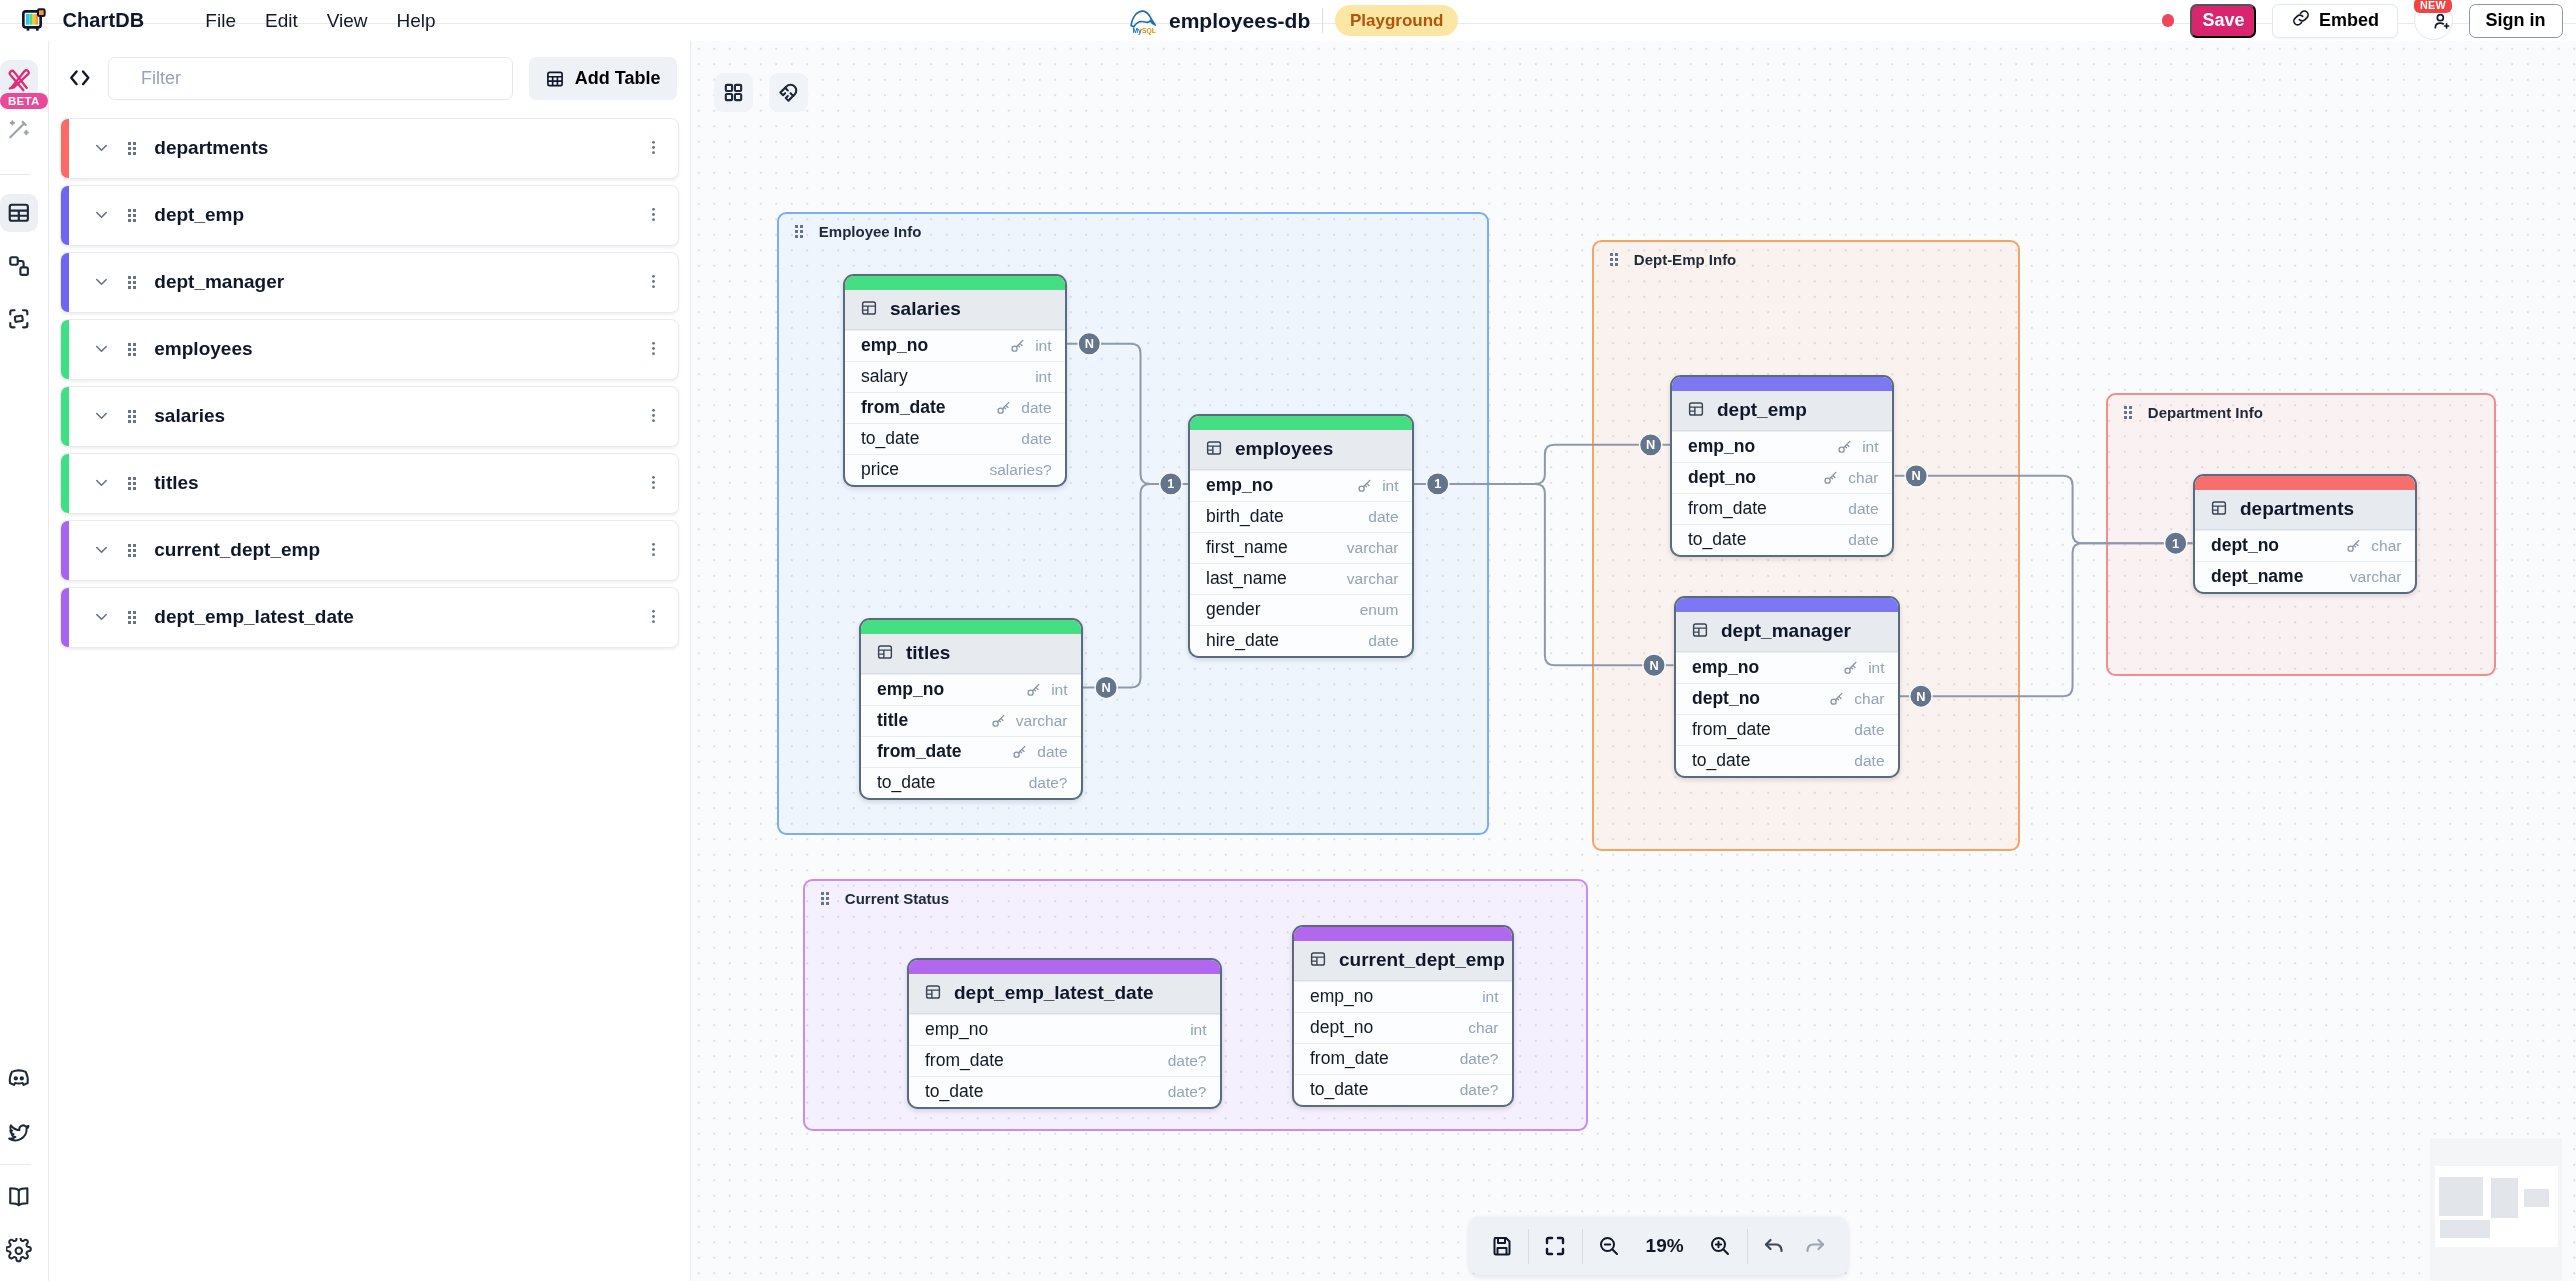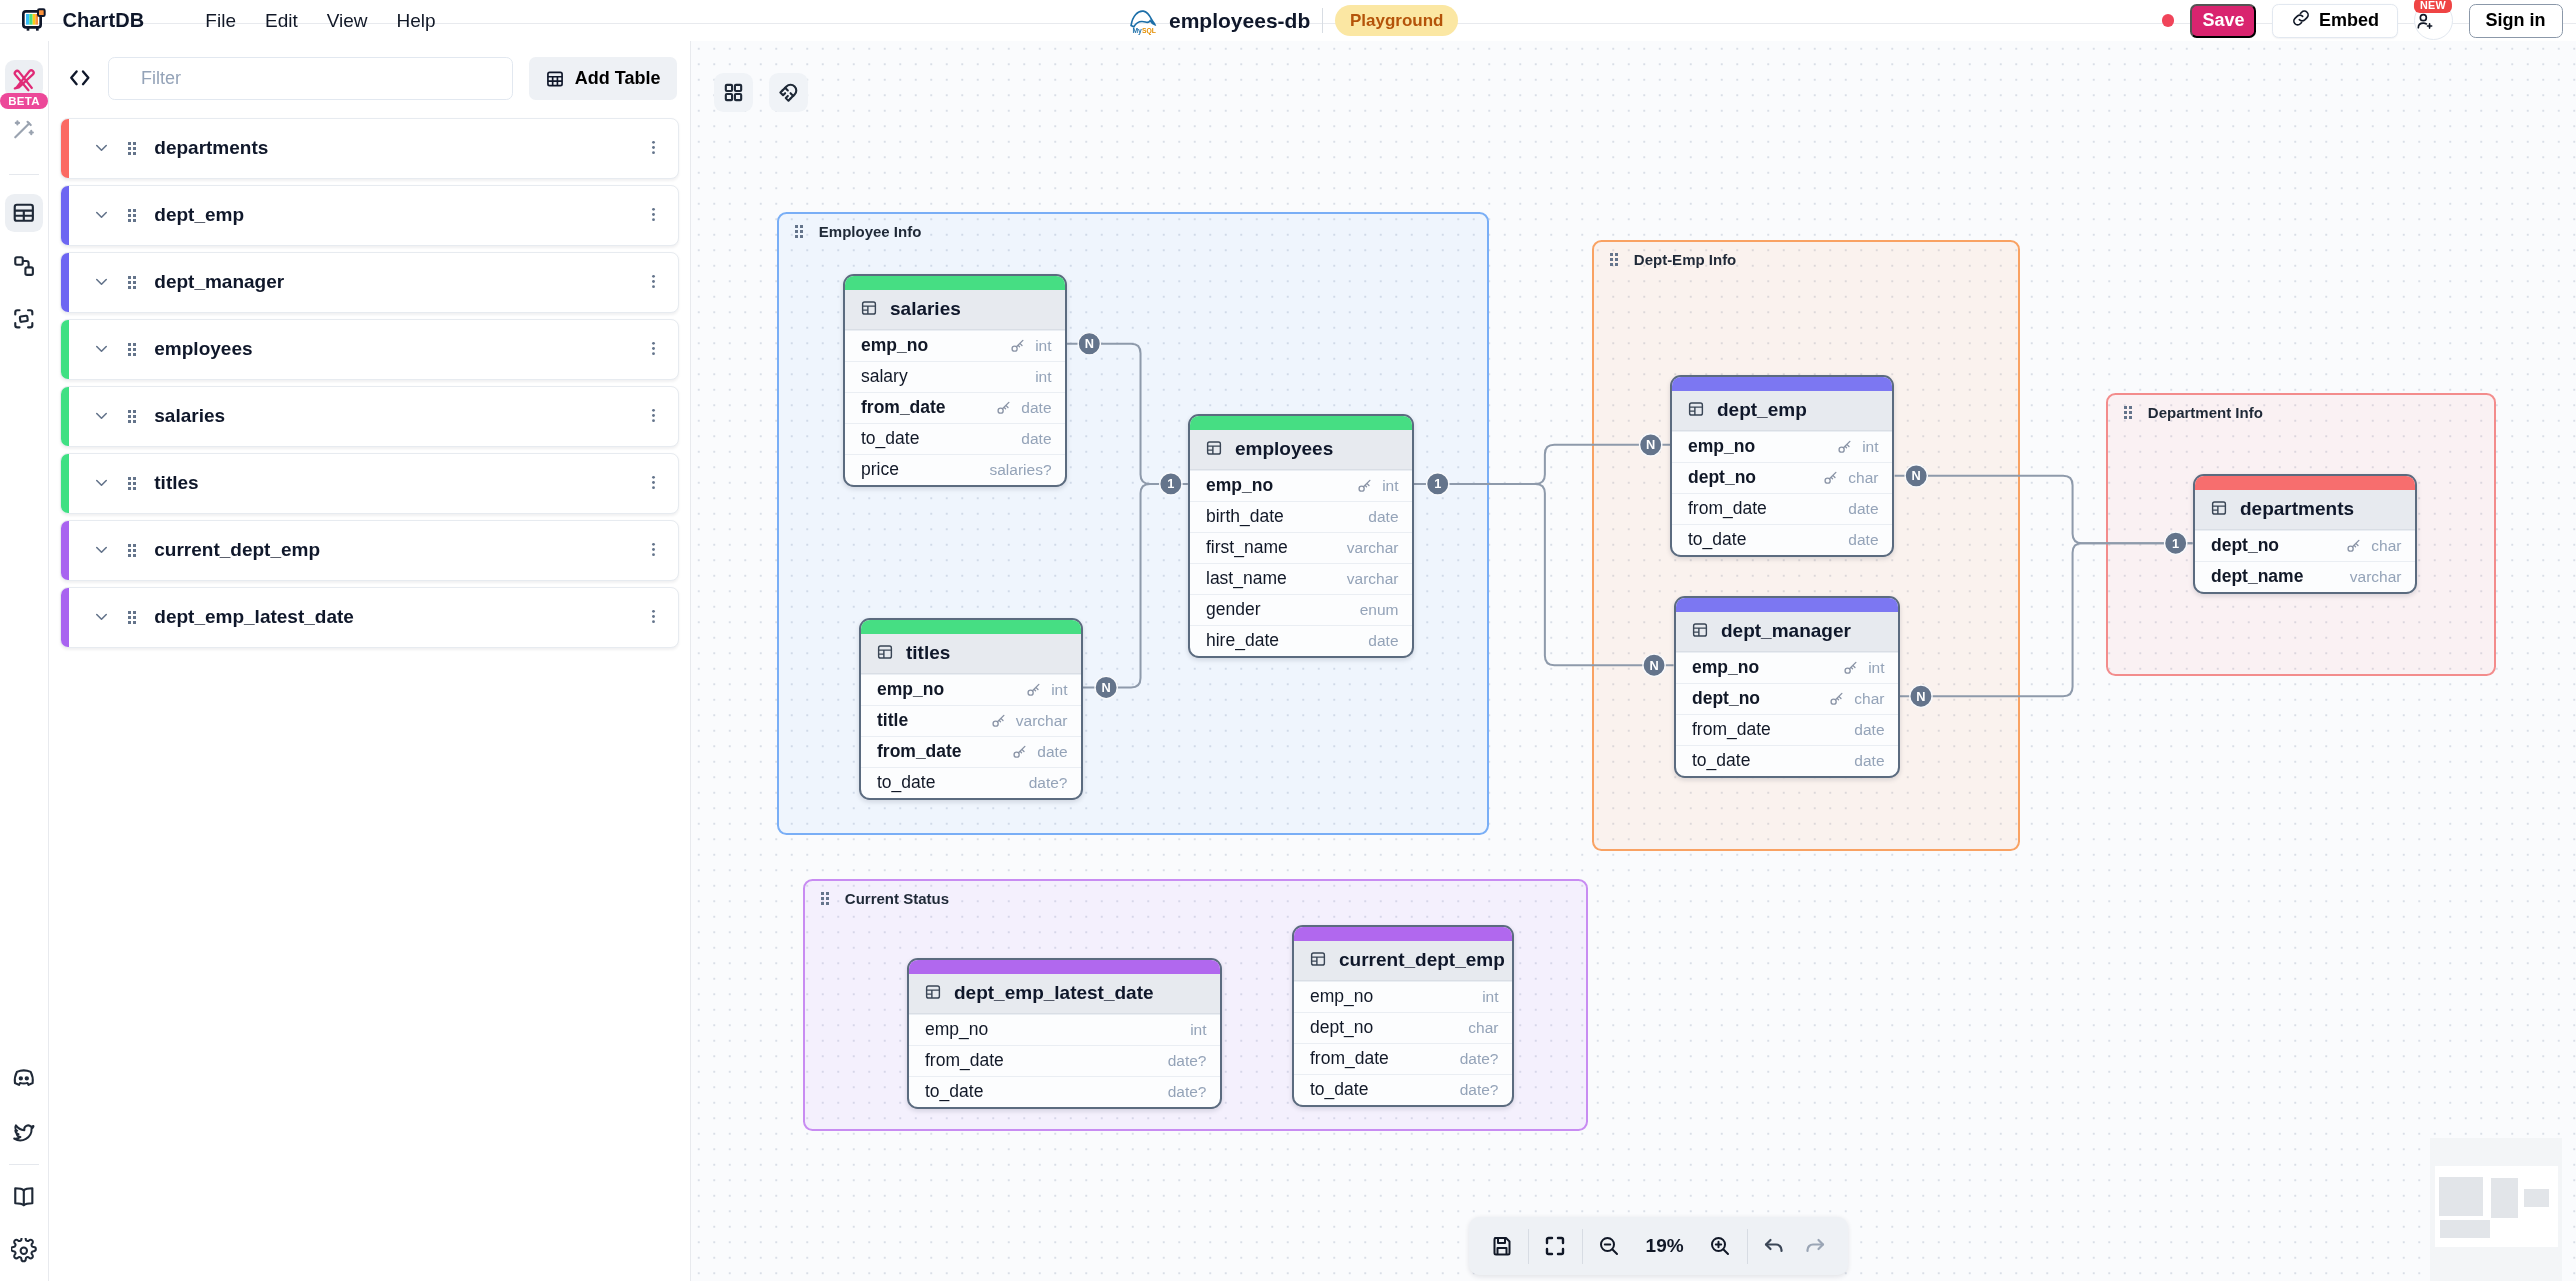--- a/index.html
+++ b/index.html
@@ -30,30 +30,30 @@
     padding: 5.4px 15px; border-radius: 673px;
   }
   #topbar-right { position: absolute; right: 13.5px; top: 0; height: 41px; display: flex; align-items: center; gap: 16px; }
   #unsaved-dot { width: 12.8px; height: 12.8px; border-radius: 50%; }
   .btn { display: flex; align-items: center; justify-content: center; gap: 8px; border-radius: 6.7px;
          font-size: 18px; font-weight: 600; height: 34px; cursor: pointer; }
   #save-btn { color: #fff; padding: 0 10px; }
   #embed-btn { background: #fff; border: 0.7px solid #e2e8f0; padding: 0 17.5px; box-shadow: 0 0.7px 1.3px rgba(15,23,42,.05); }
   #signin-btn { background: #fff; border: 1.3px solid #8b98a9; padding: 0 16px; }
   #user-btn { position: relative; width: 39px; height: 39px; border-radius: 50%;
-              border: 0.7px solid #e2e8f0; background: #fff; display: flex; align-items: center; justify-content: flex-start; }
+              border: 0.7px solid #e2e8f0; background: #fff; display: flex; align-items: center; justify-content: flex-end; }
   #new-badge { position: absolute; top: -4px; left: 50%; transform: translateX(-50%);
                background: #ef4444; color: #fff; font-size: 10.8px; font-weight: 700;
                border-radius: 6px; padding: 1.3px 6px; letter-spacing: 0.3px; }
 
   
   #rail {
     position: absolute; left: 0; top: 41px; width: 49px; height: 1241px;
     background: #fff; border-right: 0.7px solid #e8eaee; z-index: 30;
-    display: flex; flex-direction: column; align-items: center;
+    display: flex; flex-direction: column; 
   }
   .rail-btn { width: 38px; height: 38px; border-radius: 9.4px; display: flex; align-items: center; justify-content: center; }
   .rail-btn.active { background: #eceff3; }
   .rail-divider { width: 30px; height: 0.7px; background: #e5e8ed; }
   #beta-badge { background: #ec4899; color: #fff; font-size: 11.5px; font-weight: 700;
                 border-radius: 673px; padding: 2px 8px; margin-top: -5.4px; letter-spacing: 0.3px; }
   #rail-spacer { flex: 1; }
 
   
   #sidebar {

